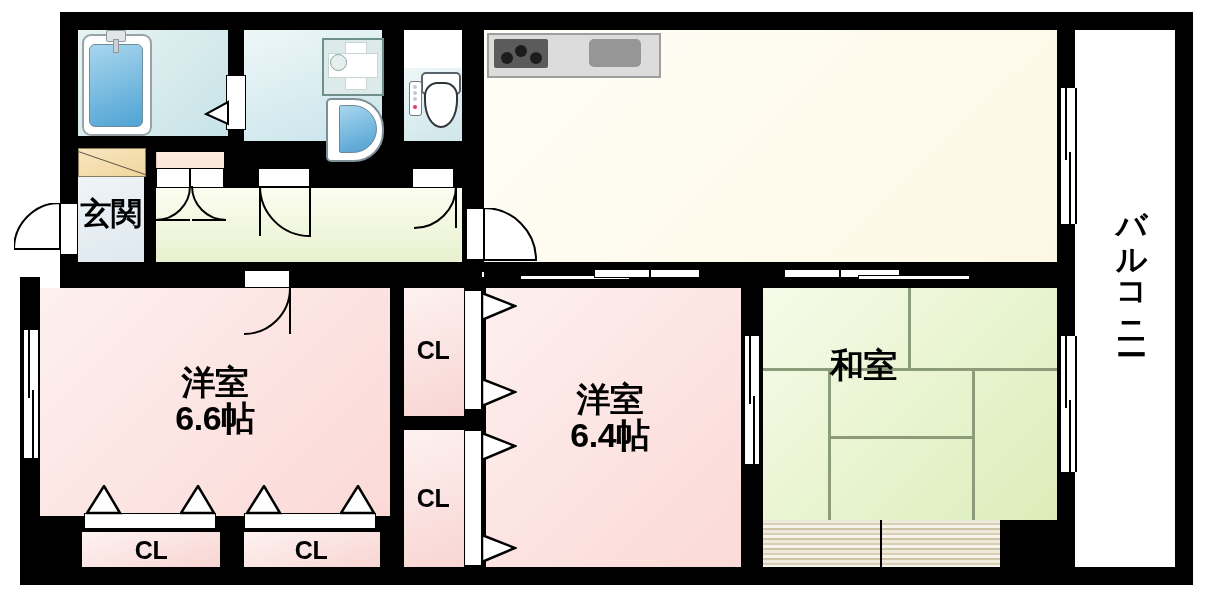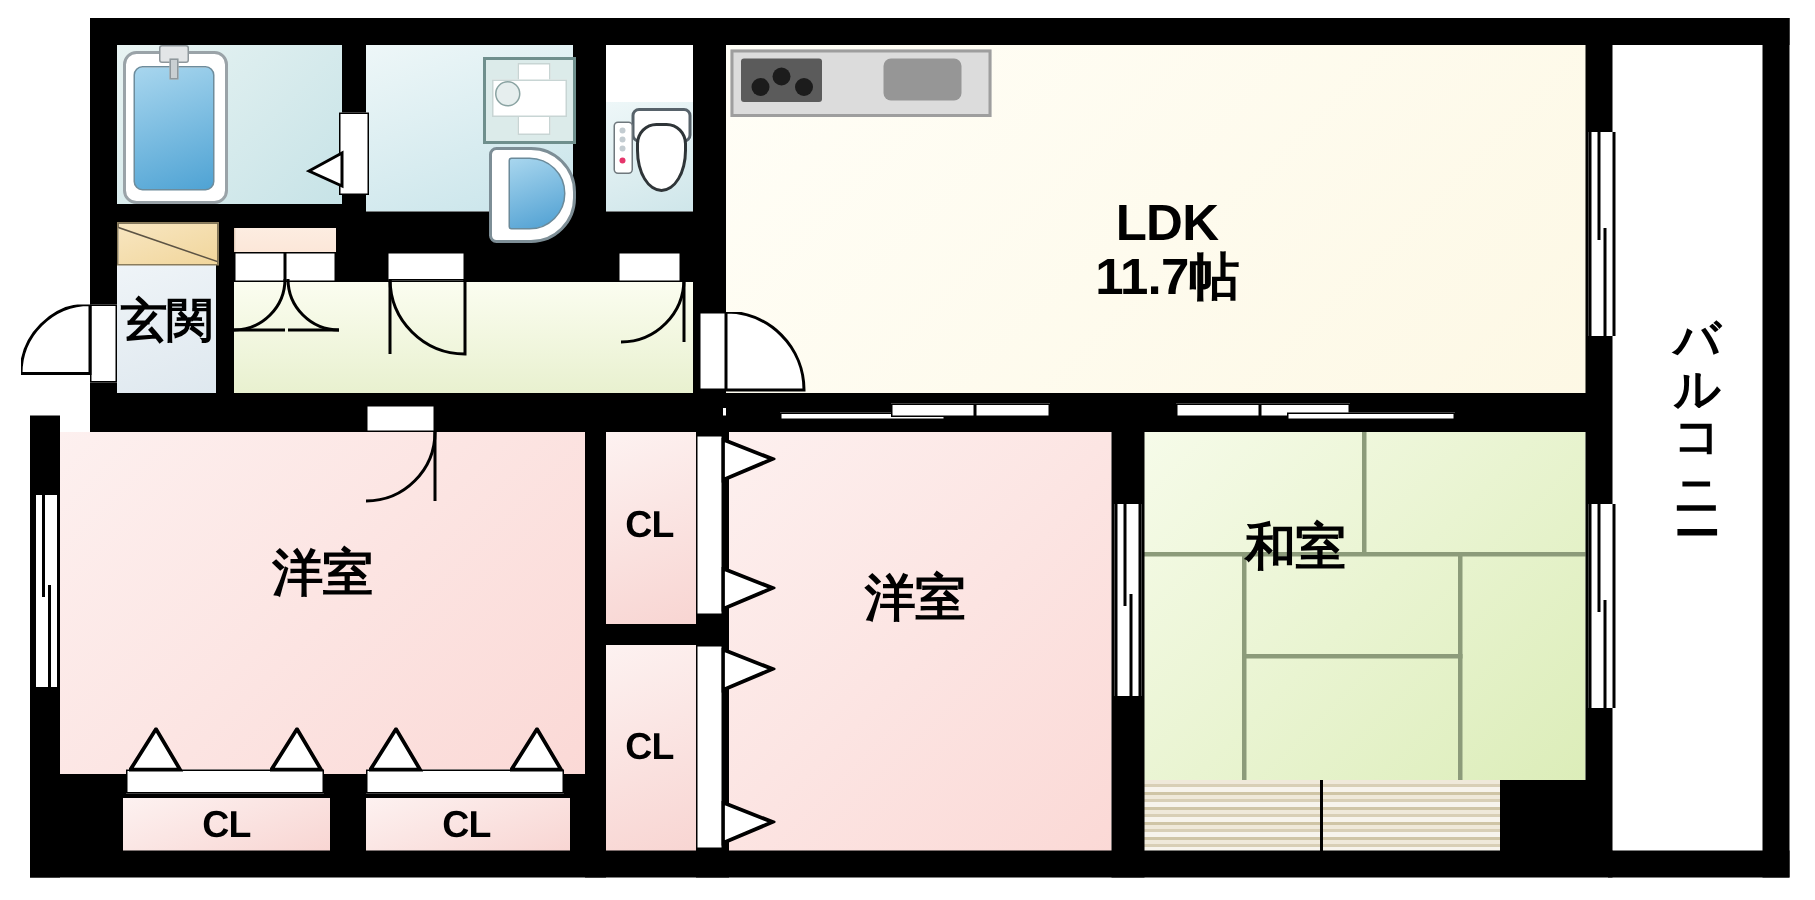--- a/index.html
+++ b/index.html
@@ -478,31 +478,29 @@
   <div class="stove" style="left:494px; top:39px; width:54px; height:29px;"></div>
   <div class="burner" style="left:501px; top:52px; width:12px; height:12px;"></div>
   <div class="burner" style="left:515px; top:45px; width:12px; height:12px;"></div>
   <div class="burner" style="left:530px; top:52px; width:12px; height:12px;"></div>
   <div class="ksink" style="left:589px; top:39px; width:52px; height:28px;"></div>
 
   <div class="shoe-cab" style="left:78px; top:148px; width:66px; height:27px;">
     <div class="diag" style="transform: rotate(19deg);"></div>
   </div>
 
-  <div class="label label-room" style="left:648px; top:132px; width:260px;">
-    <span>LDK</span>
-    <span class="sub">11.7帖</span>
-  </div>
 
   <div class="label label-room" style="left:90px; top:365px; width:250px;">
     <span>洋室</span>
+    <span class="sub">6.6帖</span>
   </div>
 
   <div class="label label-room" style="left:490px; top:382px; width:240px;">
     <span>洋室</span>
+    <span class="sub">6.4帖</span>
   </div>
 
   <div class="label label-room" style="left:746px; top:348px; width:235px;">
     <span>和室</span>
   </div>
 
   <div class="label label-genkan" style="left:78px; top:198px; width:66px;">玄関</div>
 
   <div class="label-balcony" style="left:1110px; top:190px;">バルコニー</div>
 

